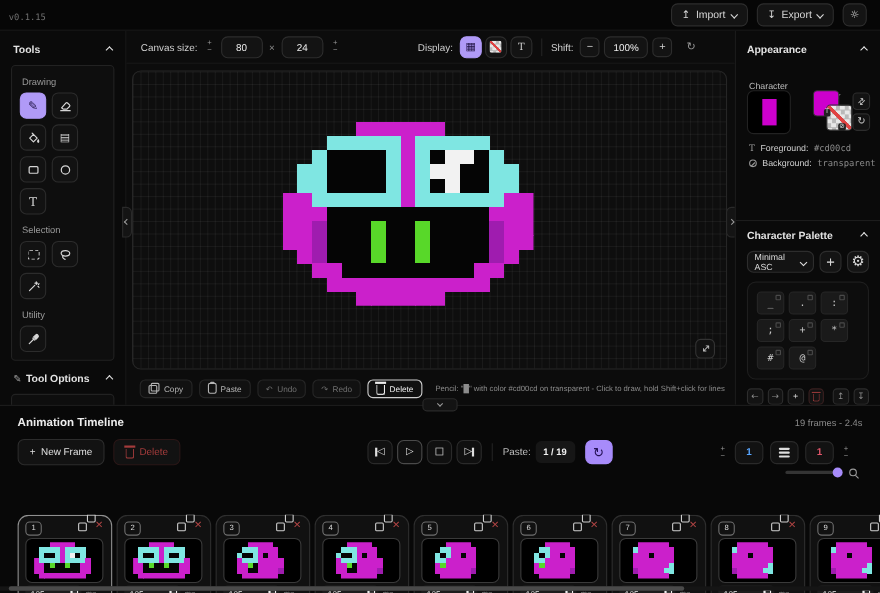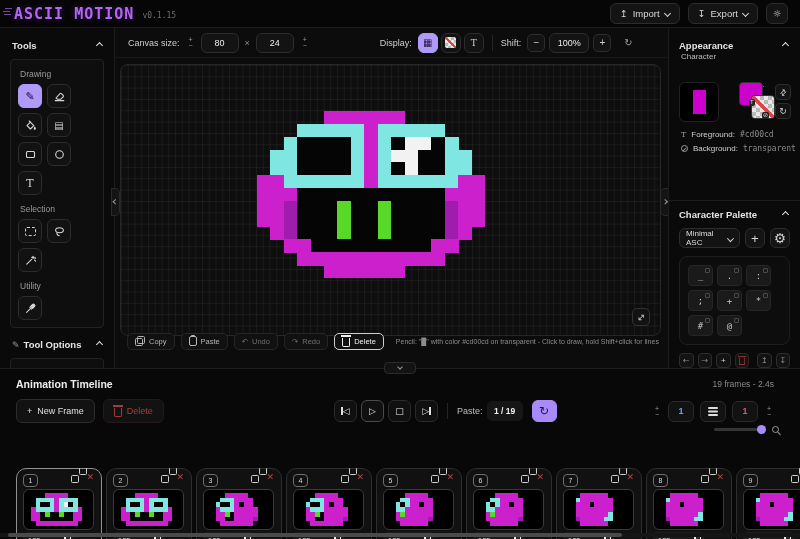--- a/index.html
+++ b/index.html
@@ -54,21 +54,21 @@
   .canvas{position:absolute;left:5px;top:36px;width:541px;height:272px;background:#0e0e0e;border:1px solid #262626;border-radius:8px;overflow:hidden}
   .canvas .gridbg{position:absolute;inset:0;background-image:linear-gradient(to right,rgba(255,255,255,.05) 1px,transparent 1px),linear-gradient(to bottom,rgba(255,255,255,.05) 1px,transparent 1px);background-size:6.7625px 11.333px}
   .art-main{position:absolute;left:136px;top:46px;width:228px;height:167px}
   .expand-btn{position:absolute;right:10px;bottom:9px;width:18px;height:18px;border:1px solid #333;border-radius:5px;background:#121212;display:flex;align-items:center;justify-content:center;color:#bbb;cursor:pointer}
   .expand-btn span{display:inline-block;transform:rotate(45deg);font-size:10px}
   .side-tab{position:absolute;width:9px;height:28px;background:#141414;border:1px solid #2a2a2a;display:flex;align-items:center;justify-content:center;color:#999;cursor:pointer}
   .side-tab.l{left:-4px;top:160px;border-radius:0 5px 5px 0}
   .side-tab.r{right:-1px;top:160px;border-radius:5px 0 0 5px}
 
   
-  .cv-footer{position:absolute;left:0;top:300px;width:553px;height:26px;display:flex;align-items:center;gap:6px;padding-left:12px}
+  .cv-footer{position:absolute;left:0;top:312px;width:553px;height:26px;display:flex;align-items:center;gap:6px;padding-left:12px}
   .cf-btn{height:17px;padding:0 7px;display:inline-flex;align-items:center;gap:4px;background:#111;border:1px solid #262626;border-radius:5px;font-size:7.5px;color:#b5b5b5;cursor:pointer}
   .cf-btn.dim{color:#6e6e6e}
   .cf-btn.clear{border-color:#cfcfcf;color:#f0f0f0}
   .cf-status{font-size:7px;color:#8c8c8c;margin-left:6px;white-space:nowrap}
 
   
   .ic-copy{position:relative;width:10px;height:10px;flex:0 0 auto}
   .ic-copy::before{content:"";position:absolute;left:0;bottom:0;width:6px;height:6px;border:1px solid currentColor;border-radius:1.5px}
   .ic-copy::after{content:"";position:absolute;right:0;top:0;width:6px;height:6px;border:1px solid currentColor;border-radius:1.5px}
   .ic-clip{position:relative;width:8px;height:10px;border:1px solid currentColor;border-radius:2px}
@@ -101,21 +101,21 @@
   .pal-nav{display:flex;align-items:center;gap:4px;padding:0 10px;margin-top:8px}
   .pal-nav .mini{position:static;width:16px;height:15px;border:1px solid #2d2d2d;border-radius:4px;background:#131313;display:flex;align-items:center;justify-content:center;font-size:8px;color:#8b8b8b;cursor:pointer}
   .pal-nav .mini.red{color:#b14040;border-color:#3a2020}
   .seg-toggle{margin:10px 10px 0 6px;height:22px;background:#131313;border:1px solid #262626;border-radius:7px;display:flex;padding:2px;gap:2px}
   .seg{flex:1;display:flex;align-items:center;justify-content:center;gap:4px;font-size:8.5px;border-radius:5px;color:#8a8a8a;cursor:pointer}
   .seg.active{background:#090909;border:1px solid #6f6f6f;color:#f0f0f0;font-weight:bold}
 
   
   .timeline{position:absolute;left:0;top:368px;width:800px;height:171px;background:#080808;border-top:1px solid #1e1e1e}
   .tl-tab{position:absolute;left:384px;top:-7px;width:32px;height:12px;background:#131313;border:1px solid #2a2a2a;border-radius:4px;display:flex;align-items:center;justify-content:center;color:#999;cursor:pointer}
-  .tl-hdr{display:flex;align-items:center;justify-content:space-between;padding:9px 26px 0 16px}
+  .tl-hdr{display:flex;align-items:center;justify-content:space-between;padding:9px 16px 0 16px}
   .tl-title{font-size:10.5px;font-weight:bold;color:#ececec}
   .tl-summary{font-size:8.5px;color:#8a8a8a}
   .tl-controls{display:flex;align-items:center;margin-top:8px;padding:0 16px;height:26px;position:relative}
   .tl-btn{height:24px;padding:0 10px;display:inline-flex;align-items:center;gap:5px;background:#121212;border:1px solid #2c2c2c;border-radius:6px;font-size:9px;color:#e0e0e0;cursor:pointer;margin-right:8px}
   .tl-btn.delete{color:#a33b3b;border-color:#2a1717}
   .pb-group{position:absolute;left:334px;display:flex;align-items:center;gap:4px}
   .pb-btn{width:23px;height:22px;border:1px solid #2a2a2a;border-radius:6px;background:#101010;display:flex;align-items:center;justify-content:center;font-size:9px;color:#e0e0e0;cursor:pointer}
   .pb-btn.play{border-color:#4a4a4a}
   .pb-bar{display:inline-block;width:1.5px;height:8px;background:currentColor}
   .frame-ind{width:36px;height:20px;background:#161616;border-radius:5px;display:flex;align-items:center;justify-content:center;font-size:8.5px;color:#f0f0f0;font-weight:bold}
@@ -142,21 +142,20 @@
   .fc-mslabel{font-size:7px;color:#8a8a8a}
   .h-scroll{position:absolute;left:0;bottom:2px;width:800px;height:4px;background:#151515}
   .h-thumb{position:absolute;left:8px;top:0;width:614px;height:4px;background:#4a4a4a;border-radius:2px;cursor:grab}
 </style>
 </head>
 <body>
 
 <div id="app">
 
   <div class="hdr">
-    <div class="logo">ASCII MOTION</div>
     <div class="ver mono">v0.1.15</div>
     <div class="hdr-right">
       <button class="btn">
         <span class="glyph">↥</span>
         <span>Import</span>
         <span class="chv down"></span>
       </button>
       <button class="btn">
         <span class="glyph">↧</span>
         <span>Export</span>
@@ -520,21 +519,21 @@
       <span class="cf-status">Pencil: "█" with color #cd00cd on transparent - Click to draw, hold Shift+click for lines</span>
     </div>
   </div>
 
   <div class="right-sb">
     <div style="position:relative;height:150px">
       <div class="sec-hdr" style="margin-top:12px;padding:0 12px 0 10px">
         <span>Appearance</span>
         <span class="chv up"></span>
       </div>
-      <div style="position:absolute;left:12px;top:12px;font-size:8px;color:#bdbdbd">Character</div>
+      <div style="position:absolute;left:12px;top:34px;font-size:8px;color:#bdbdbd">Character</div>
       <div style="position:absolute;left:76px;top:43px;font-size:8px;color:#bdbdbd">Color</div>
       <div class="char-preview">
           <span class="blk"></span>
         </div>
       <div class="swatch-wrap">
         <div class="sw fg"></div>
         <div class="sw bg"></div>
         <span class="sw-badge" style="left:10px;top:17px">T</span>
         <span class="sw-badge" style="left:23px;top:30px">⊘</span>
       </div>

